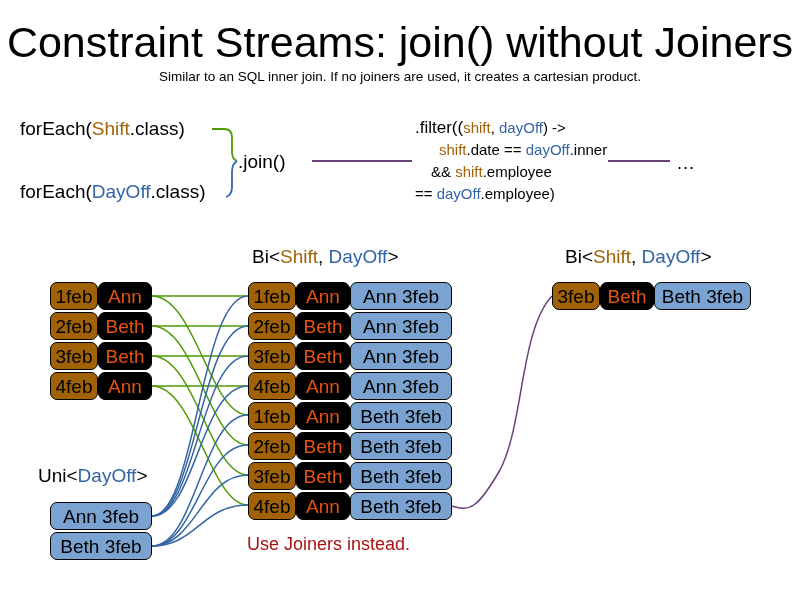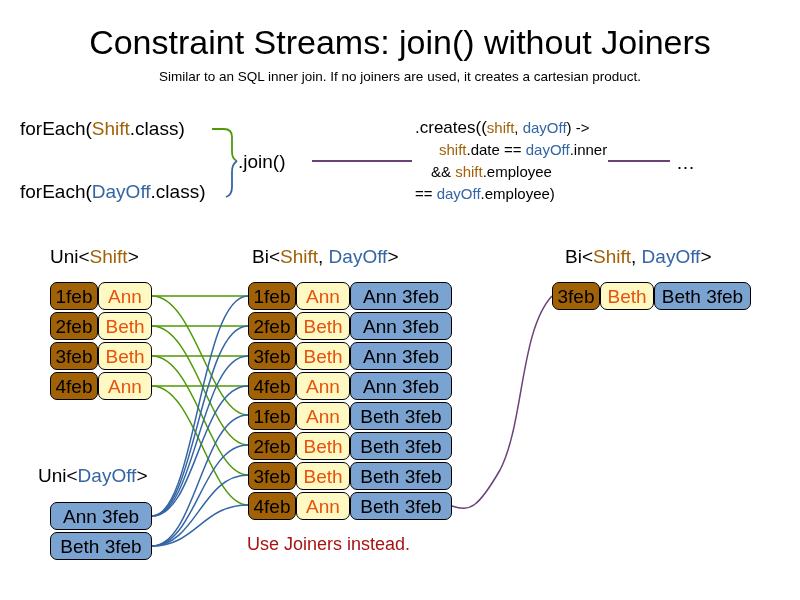--- a/index.html
+++ b/index.html
@@ -5,21 +5,21 @@
   html,body{margin:0;padding:0;}
   body{
     width:800px;height:600px;background:#ffffff;overflow:hidden;
     font-family:"Liberation Sans", sans-serif;color:#000000;position:relative;
   }
   .stage{position:absolute;left:0;top:0;width:800px;height:600px;}
   svg.wires{position:absolute;left:0;top:0;width:800px;height:600px;pointer-events:none;}
 
   #title{
     position:absolute;left:0;top:22px;width:800px;text-align:center;
-    font-size:34px;line-height:40px;color:#000;white-space:nowrap;
+    font-size:43px;line-height:40px;color:#000;white-space:nowrap;
   }
   #subtitle{
     position:absolute;left:0;top:68px;width:800px;text-align:center;
     font-size:13.5px;line-height:18px;color:#000;
   }
 
   .code{position:absolute;font-size:19px;line-height:24px;white-space:nowrap;color:#000;}
   .g{color:#a16207;}
   .b{color:#3465a4;}
   .sm{font-size:15px;}
@@ -39,21 +39,21 @@
   #lbl-bi-mid{left:252px;top:245px;}
   #lbl-bi-right{left:565px;top:245px;}
   #lbl-uni-dayoff{left:38px;top:464px;}
 
   .card{
     position:absolute;box-sizing:border-box;border:1.6px solid #000;border-radius:7px;
     display:flex;align-items:center;justify-content:center;
     font-size:19px;line-height:19px;white-space:nowrap;
   }
   .shiftdate{background:#a16207;color:#000;}
-  .shiftname{background:#fef9c3;color:#e7520e;}
+  .shiftname{background:#000000;color:#e7520e;}
   .dayoff{background:#7ba3d1;color:#000;}
 
   #warn{
     position:absolute;left:247px;top:532px;font-size:18px;line-height:24px;color:#a81414;white-space:nowrap;
   }
 </style>
 </head>
 <body>
 
 <div class="stage">
@@ -96,29 +96,28 @@
   <div id="title">Constraint Streams: join() without Joiners</div>
   <div id="subtitle">Similar to an SQL inner join. If no joiners are used, it creates a cartesian product.</div>
 
   <div class="code" id="fe1"><span>forEach(</span><span class="g">Shift</span><span>.class)</span></div>
 
   <div class="code" id="fe2"><span>forEach(</span><span class="b">DayOff</span><span>.class)</span></div>
 
   <div class="code" id="joinlbl">.join()</div>
 
   <div id="filterblk">
-    <div class="l1"><span>.creates((</span><span class="g sm">shift</span><span class="sm">, </span><span class="b sm">dayOff</span><span class="sm">) -&gt;</span></div>
+    <div class="l1"><span>.filter((</span><span class="g sm">shift</span><span class="sm">, </span><span class="b sm">dayOff</span><span class="sm">) -&gt;</span></div>
     <div class="l2 sm"><span class="g">shift</span><span>.date == </span><span class="b">dayOff</span><span>.inner</span></div>
     <div class="l3 sm"><span>&amp;&amp; </span><span class="g">shift</span><span>.employee</span></div>
     <div class="l4 sm"><span>== </span><span class="b">dayOff</span><span>.employee)</span></div>
   </div>
 
   <div id="dots">…</div>
 
-  <div class="streamlabel" id="lbl-uni-shift"><span>Uni&lt;</span><span class="g">Shift</span><span>&gt;</span></div>
 
   <div class="streamlabel" id="lbl-bi-mid"><span>Bi&lt;</span><span class="g">Shift</span><span>, </span><span class="b">DayOff</span><span>&gt;</span></div>
 
   <div class="streamlabel" id="lbl-bi-right"><span>Bi&lt;</span><span class="g">Shift</span><span>, </span><span class="b">DayOff</span><span>&gt;</span></div>
 
   <div class="streamlabel" id="lbl-uni-dayoff"><span>Uni&lt;</span><span class="b">DayOff</span><span>&gt;</span></div>
 
   <div id="shift-cards">
       <div class="card shiftdate" style="left: 50px; top: 282px; width: 48px; height: 28px;">1feb</div>
       <div class="card shiftname" style="left: 98px; top: 282px; width: 54px; height: 28px;">Ann</div>

